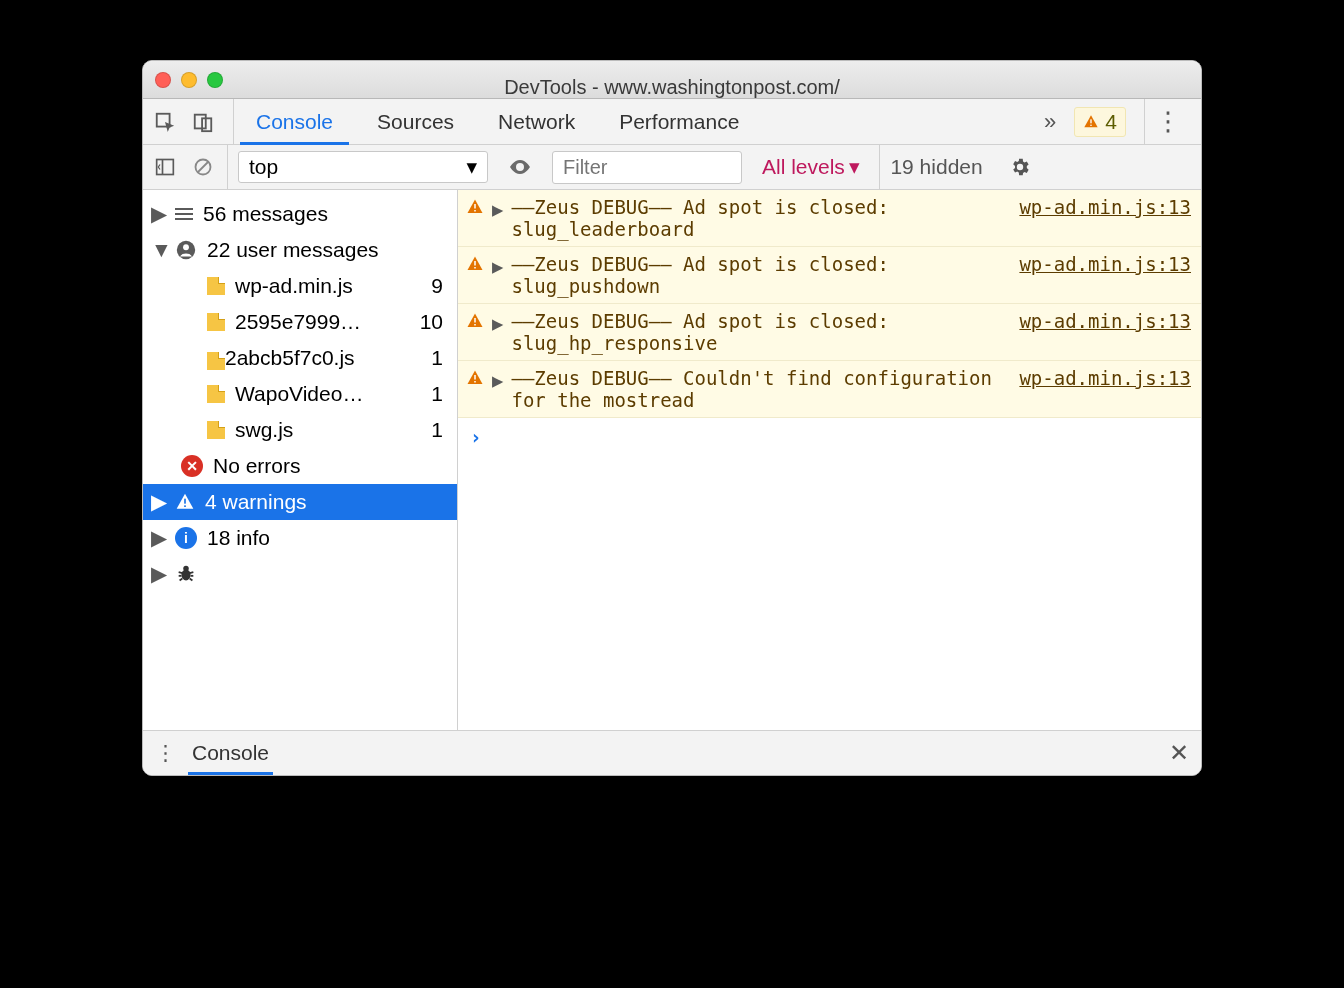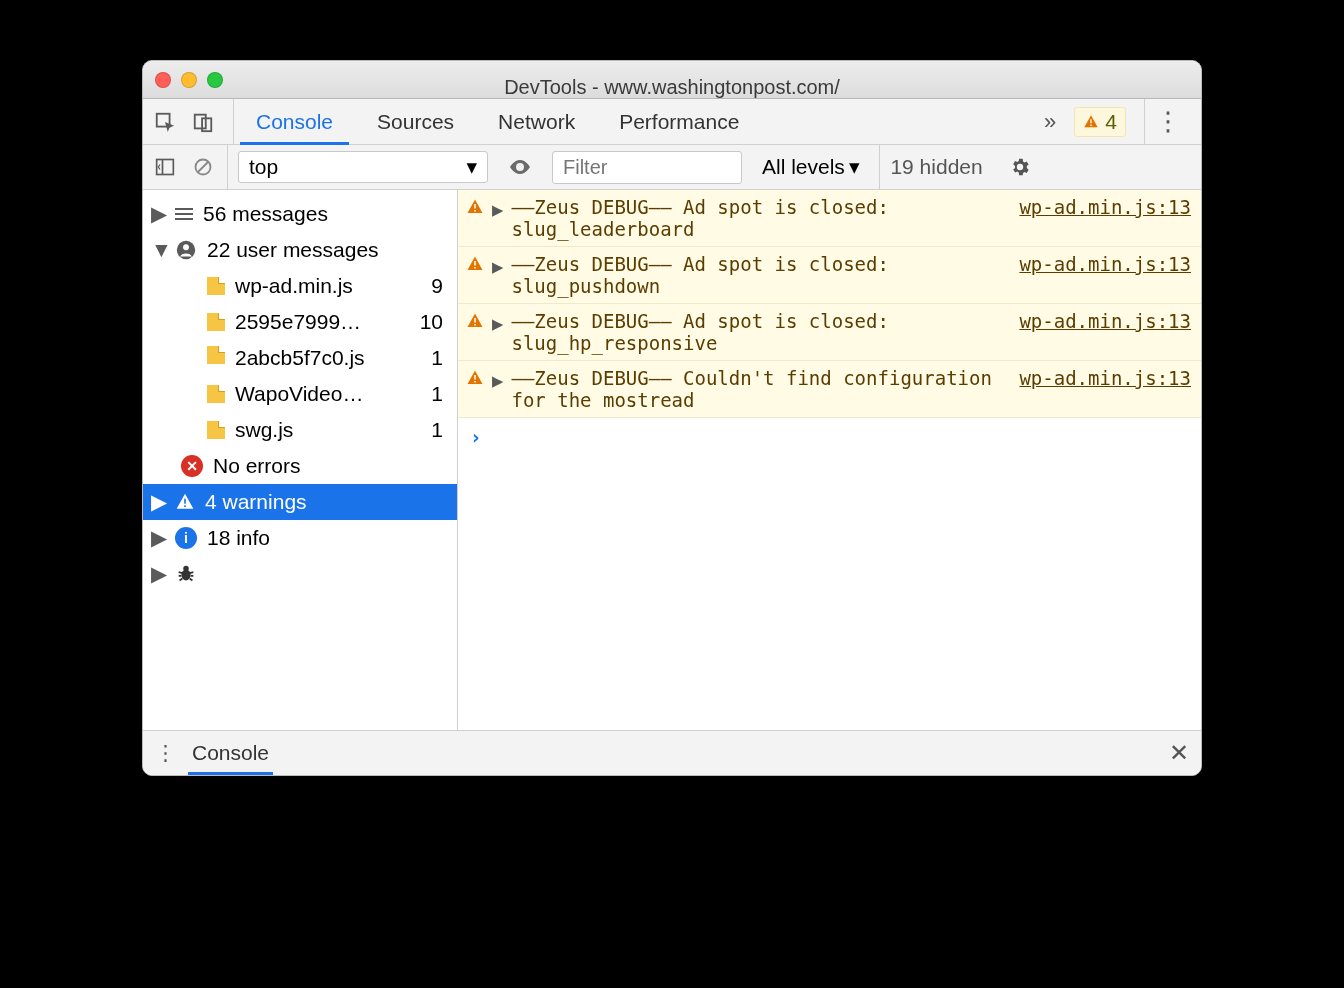--- a/index.html
+++ b/index.html
@@ -95,21 +95,21 @@
   display:flex; align-items:flex-end; gap:26px;
   background:#fff; border:1px solid #c8c8c8; border-radius:3px;
   padding: 3px 10px; min-width: 250px; justify-content:space-between;
   cursor:pointer;
 }
 .eye-icon { color:#6a6a6a; padding:0 10px; cursor:pointer;}
 .filter-input {
   border:1px solid #c8c8c8; background:#fff; border-radius:3px;
   padding: 4px 10px; width: 190px; font-size:20px; color:#888;
 }
-.level-select { color:#000000; padding:0 10px; cursor:pointer; display:flex; align-items:center; gap:4px;}
+.level-select { color:#be185d; padding:0 10px; cursor:pointer; display:flex; align-items:center; gap:4px;}
 .hidden-count { color:#555; padding:0 10px; border-left:1px solid #d0d0d0; height:100%; display:flex; align-items:center; cursor:pointer;}
 .gear { color:#555; padding:0 6px; cursor:pointer;}
 
 .main-area {
   display:flex;
   height: 540px;
 }
 .sidebar {
   width: 315px;
   border-right: 1px solid #d0d0d0;
@@ -296,21 +296,21 @@
         <span class="cnt">9</span>
       </div>
       <div class="side-row sub">
         <span style="display:flex;gap:10px;align-items:center;overflow:hidden">
             <span class="file-ico"></span>
             <span class="lbl">2595e7999…</span>
           </span>
         <span class="cnt">10</span>
       </div>
       <div class="side-row sub">
-        <span style="display:flex;gap:10px;align-items:flex-start;overflow:hidden">
+        <span style="display:flex;align-items:flex-end;overflow:hidden">
             <span class="file-ico"></span>
             <span class="lbl">2abcb5f7c0.js</span>
           </span>
         <span class="cnt">1</span>
       </div>
       <div class="side-row sub">
         <span style="display:flex;gap:10px;align-items:center;overflow:hidden">
             <span class="file-ico"></span>
             <span class="lbl">WapoVideo…</span>
           </span>

